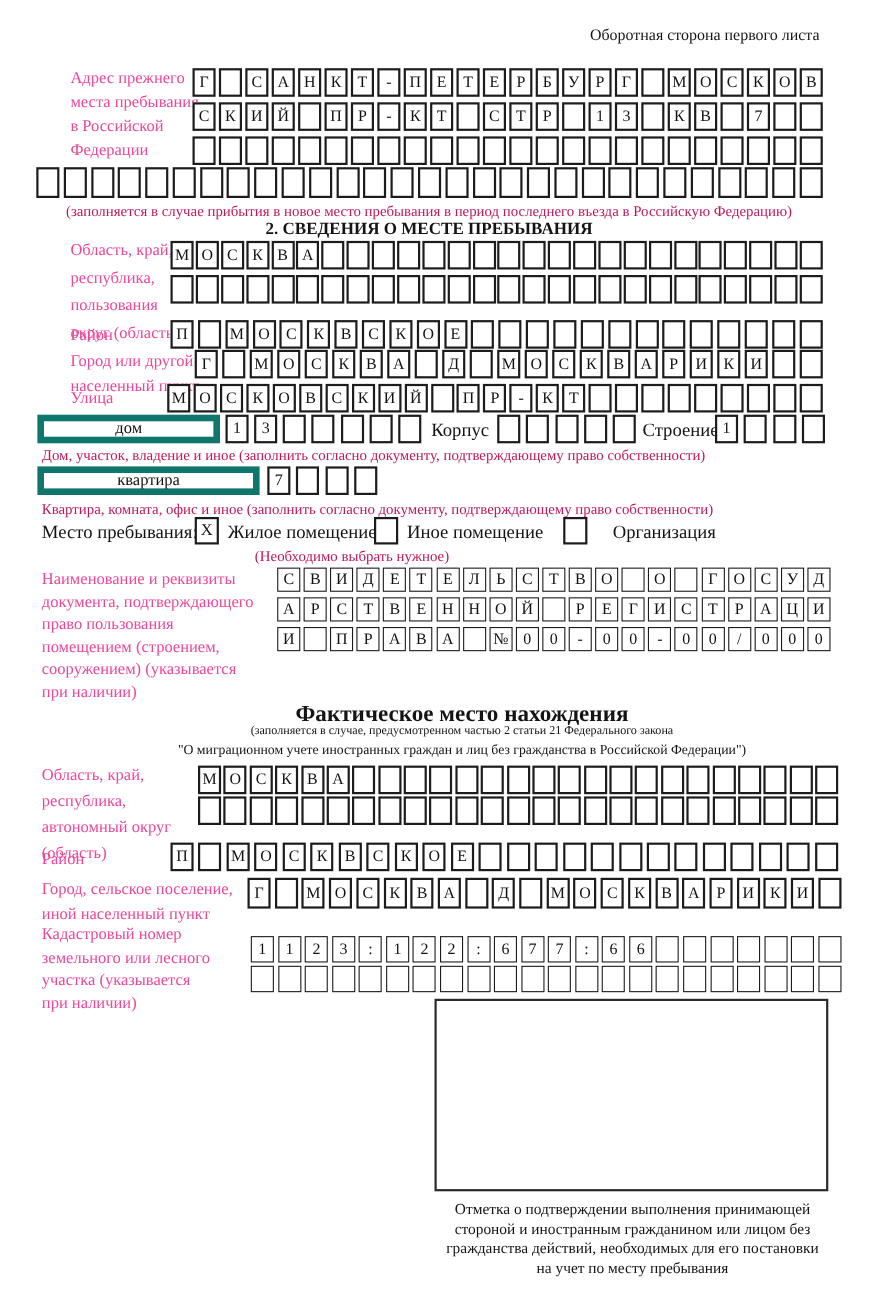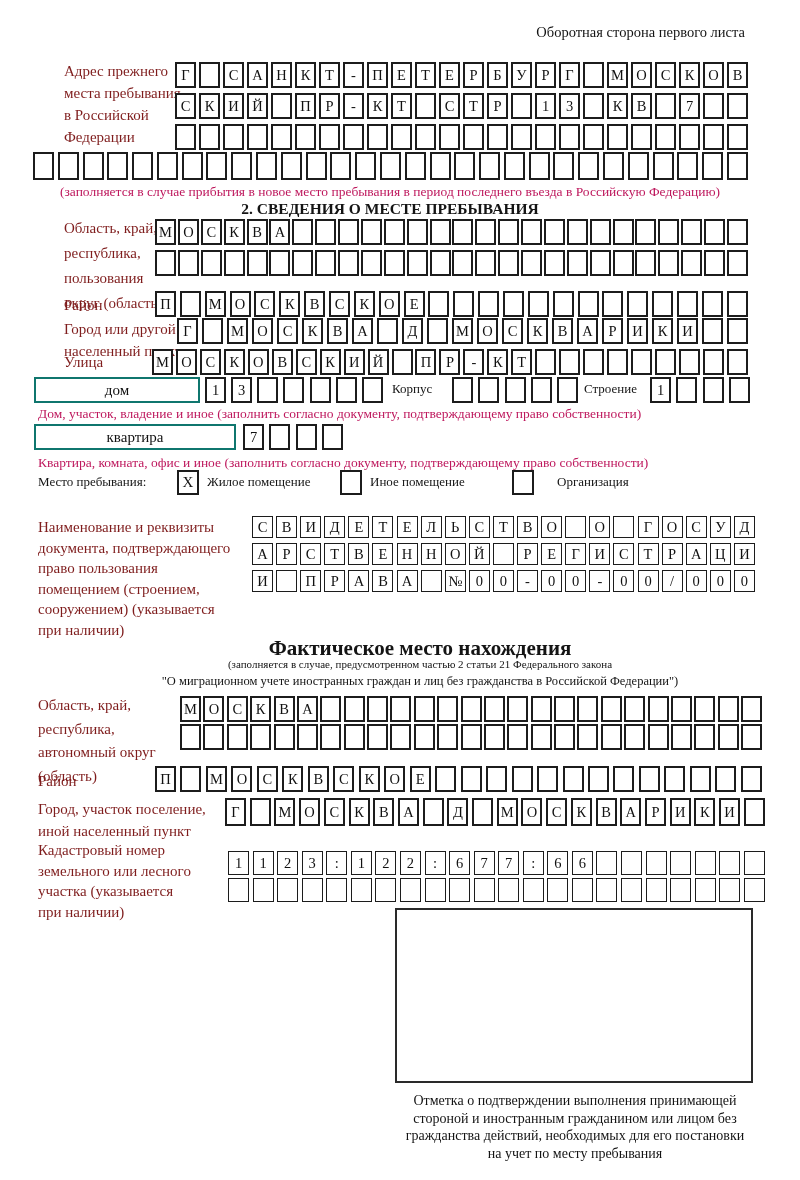--- a/index.html
+++ b/index.html
@@ -1,46 +1,46 @@
 <!DOCTYPE html>
 <html><head>
 <meta charset="utf-8">
 <style>
   html,body { margin:0; padding:0; background:#ffffff; }
   .page {
     position:relative; width:800px; height:1180px; background:#fff;
     font-family:"Liberation Serif", serif; color:#141414; overflow:hidden;
   }
   .abs { position:absolute; }
-  .label { font-size:15px; line-height:22px; color:#7f1d1d; }
+  .label { font-size:15px; line-height:22px; color:#ec4899; }
   .label div { white-space:nowrap; }
   .small-note { font-size:13.5px; color:#be185d; white-space:nowrap; }
   .center { text-align:center; }
   .bold { font-weight:bold; }
   .boxrow { position:absolute; display:flex; justify-content:space-between; }
   .cbox {
     box-sizing:border-box; width:21px; height:26px; border:2px solid #1c1c1c;
     background:#fff; display:flex; align-items:center; justify-content:center;
     font-size:14.5px; font-family:"Liberation Serif", serif; color:#111;
     flex:0 0 auto;
   }
   .h23 .cbox { height:22px; width:21px; border-width:1.5px; }
   .h28 .cbox { height:28px; }
   .h24 .cbox { height:24px; border-width:1.5px; }
   .widebox {
-    box-sizing:border-box; border:2px solid #0f766e; background:#fff;
+    box-sizing:border-box; border:6px solid #0f766e; background:#fff;
     display:flex; align-items:center; justify-content:center;
     font-size:15px; color:#111;
   }
   .ckbox {
     box-sizing:border-box; width:22px; height:25px; border:2px solid #1c1c1c;
     display:inline-flex; align-items:center; justify-content:center;
     font-size:15px; background:#fff;
   }
-  .inlinelbl { font-size:13px; white-space:nowrap; }
+  .inlinelbl { font-size:17px; white-space:nowrap; }
   .stamp-rect { box-sizing:border-box; border:2px solid #2a2a2a; background:#fff; }
   .caption { font-size:14px; line-height:17.5px; text-align:center; }
 </style>
 </head>
 <body>
 
 <div class="page">
 
   <div class="abs" style="top:24px; right:55px; font-size:14.5px;">Оборотная сторона первого листа</div>
 
@@ -352,20 +352,21 @@
     </div>
   <div class="abs small-note" style="left:38px; top:455px;">Квартира, комната, офис и иное (заполнить согласно документу, подтверждающему право собственности)</div>
 
   <div class="abs inlinelbl" style="left:38px; top:474px;">Место пребывания:</div>
   <span class="abs ckbox" style="left:177px; top:470px;">X</span>
   <div class="abs inlinelbl" style="left:207px; top:474px;">Жилое помещение</div>
   <span class="abs ckbox" style="left:340px; top:470px;"></span>
   <div class="abs inlinelbl" style="left:370px; top:474px;">Иное помещение</div>
   <span class="abs ckbox" style="left:512px; top:470px;"></span>
   <div class="abs inlinelbl" style="left:557px; top:474px;">Организация</div>
+  <div class="abs small-note center" style="left:120px; top:498px; width:400px;">(Необходимо выбрать нужное)</div>
 
   <div class="abs label" style="left:38px; top:517px; line-height:20.5px;">
       <div>Наименование и реквизиты</div>
       <div>документа, подтверждающего</div>
       <div>право пользования</div>
       <div>помещением (строением,</div>
       <div>сооружением) (указывается</div>
       <div>при наличии)</div>
     </div>
   <div class="boxrow h23" style="left:252px; top:516px; width:503px;">
@@ -525,21 +526,21 @@
       <span class="cbox"></span>
       <span class="cbox"></span>
       <span class="cbox"></span>
       <span class="cbox"></span>
       <span class="cbox"></span>
       <span class="cbox"></span>
       <span class="cbox"></span>
     </div>
 
   <div class="abs label" style="left:38px; top:798px; line-height:22px;">
-      <div>Город, участок поселение,</div>
+      <div>Город, сельское поселение,</div>
       <div>иной населенный пункт</div>
     </div>
   <div class="boxrow h28" style="left:225px; top:798px; width:540px;">
       <span class="cbox">Г</span>
       <span class="cbox"></span>
       <span class="cbox">М</span>
       <span class="cbox">О</span>
       <span class="cbox">С</span>
       <span class="cbox">К</span>
       <span class="cbox">В</span>

